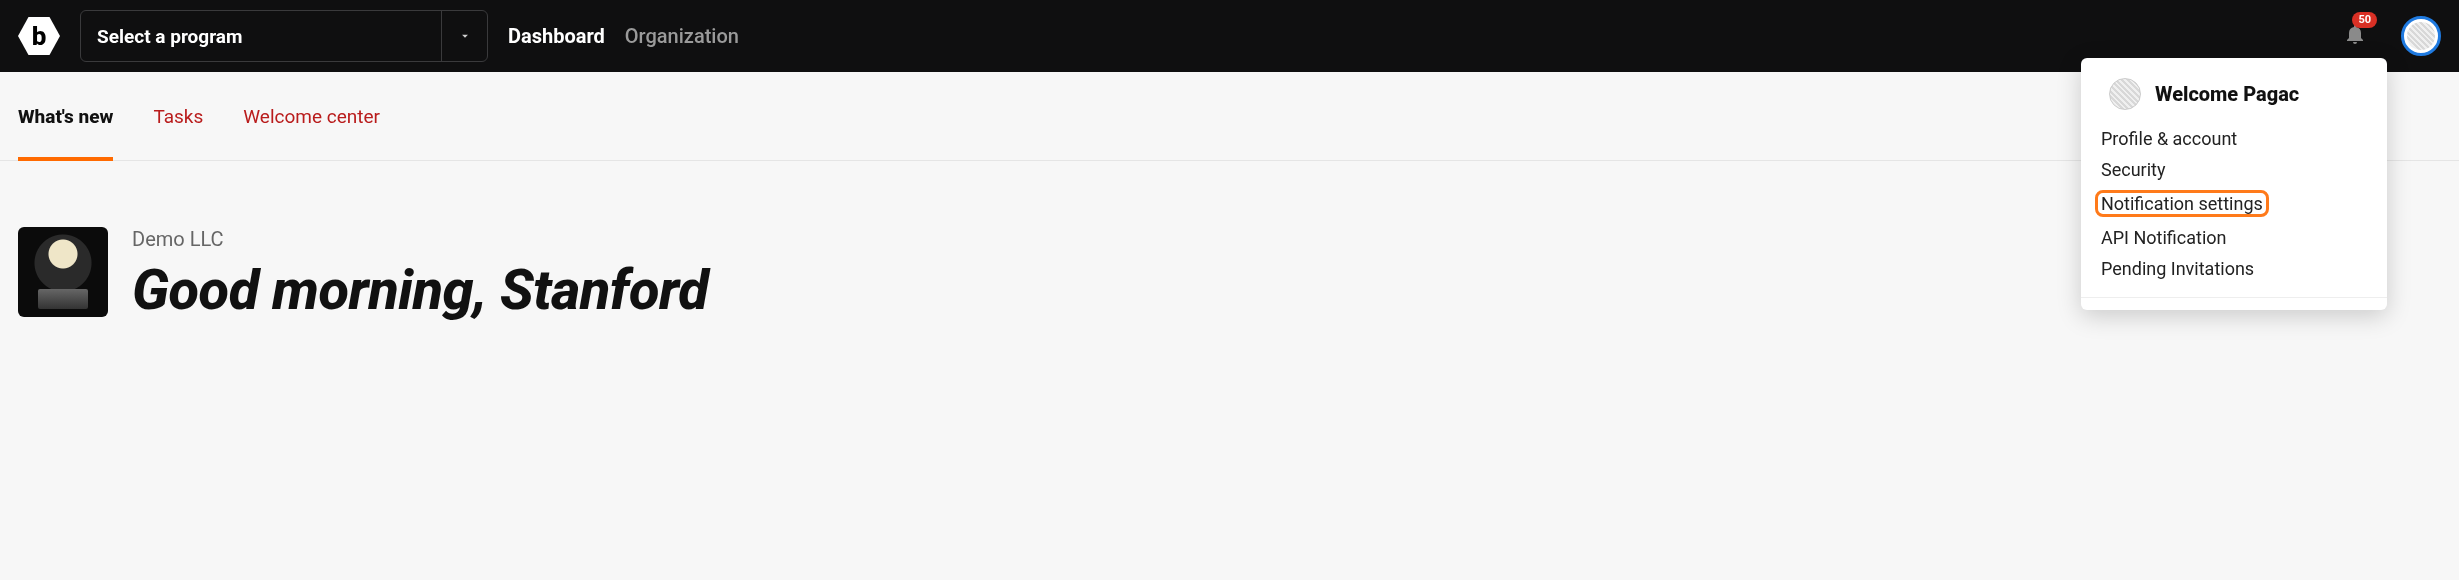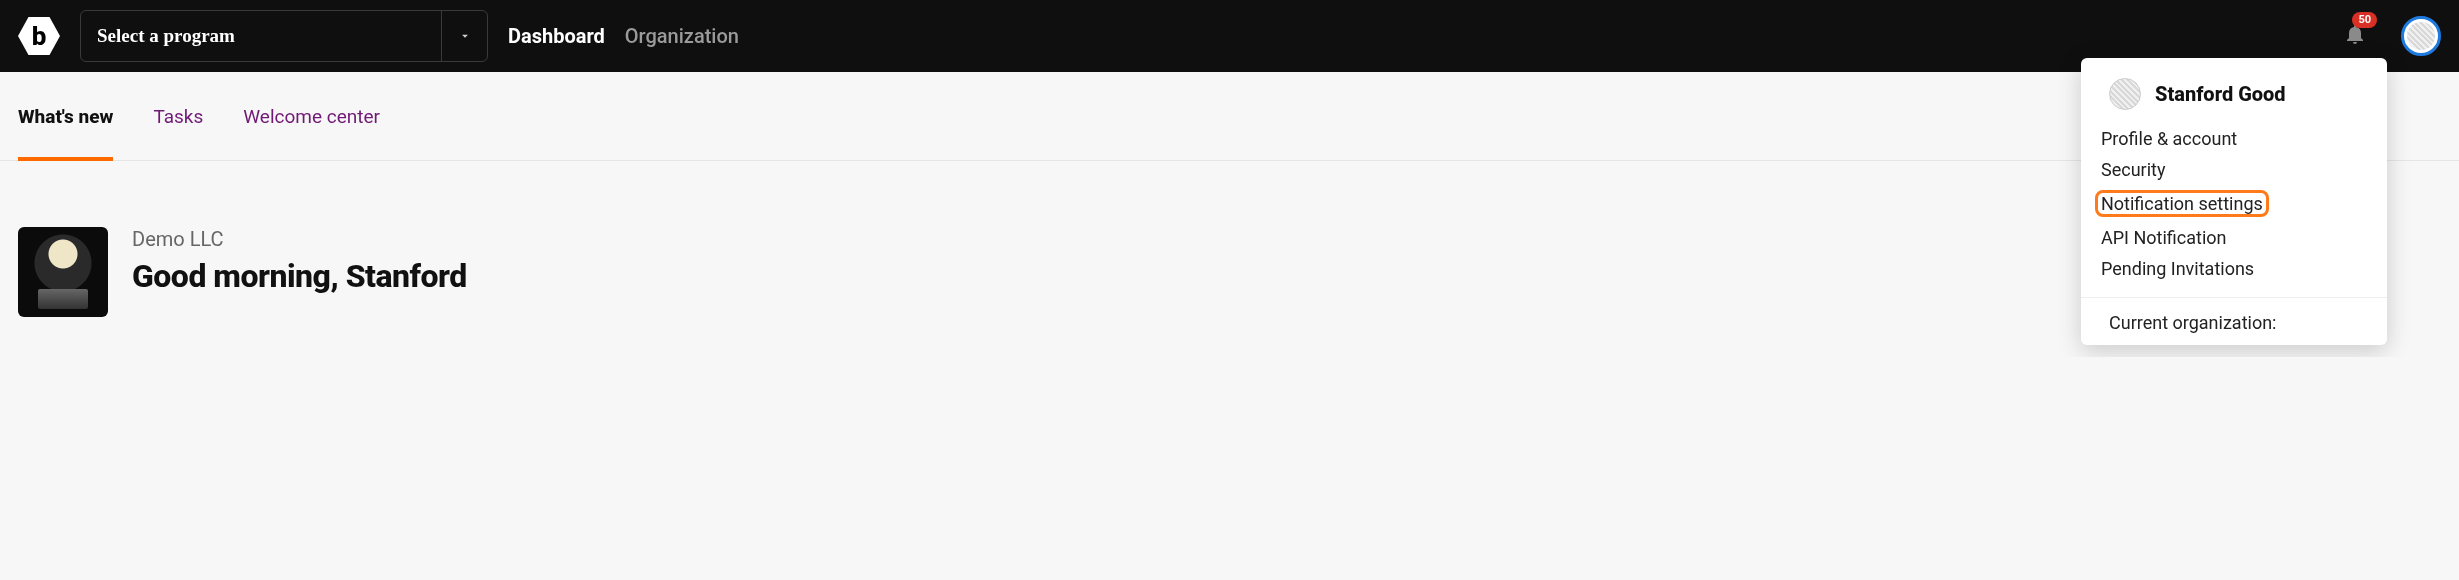--- a/index.html
+++ b/index.html
@@ -3,49 +3,49 @@
   <meta charset="utf-8">
   <style>
     * { margin: 0; padding: 0; box-sizing: border-box; }
     body { font-family: -apple-system, BlinkMacSystemFont, "Segoe UI", Roboto, Helvetica, Arial, sans-serif; background: #f7f7f7; color: #111; }
 
     
     .topbar { background: #0f0f10; height: 72px; display: flex; align-items: center; padding: 0 18px; gap: 20px; position: relative; }
     .logo-hex { width: 42px; height: 42px; background: #fff; display: flex; align-items: center; justify-content: center; clip-path: polygon(25% 5%, 75% 5%, 100% 50%, 75% 95%, 25% 95%, 0% 50%); }
     .logo-hex span { font-weight: 800; font-size: 26px; color: #000; }
 
-    .program-select { display: flex; align-items: center; border: 1px solid #3a3a3c; border-radius: 6px; height: 52px; min-width: 408px; color: #fff; padding: 0 0 0 16px; cursor: pointer; font-family: Liberation Serif, serif; }
+    .program-select { display: flex; align-items: center; border: 1px solid #3a3a3c; border-radius: 6px; height: 52px; min-width: 408px; color: #fff; padding: 0 0 0 16px; cursor: pointer; }
     .program-select .label { flex: 1; font-size: 19px; font-weight: 700; }
     .program-select .chev { width: 46px; height: 100%; display: flex; align-items: center; justify-content: center; border-left: 1px solid #3a3a3c; }
     .program-select .chev svg { width: 14px; height: 14px; fill: #d0d0d0; }
 
     .topnav-item { color: #fff; font-size: 20px; font-weight: 700; cursor: pointer; }
     .topnav-item.muted { color: #9a9a9a; font-weight: 500; }
 
     .topbar-spacer { flex: 1; }
 
     .bell-wrap { position: relative; margin-right: 14px; cursor: pointer; }
     .bell-icon svg { width: 24px; height: 24px; fill: #8a8a8a; }
     .badge { position: absolute; top: -10px; right: -10px; background: #d93025; color: #fff; font-size: 11px; font-weight: 700; border-radius: 10px; padding: 1px 6px; line-height: 14px; text-align: center; }
 
     .avatar-ring { width: 40px; height: 40px; border-radius: 50%; border: 3px solid #1f7ae0; background: #fff; display: flex; align-items: center; justify-content: center; cursor: pointer; overflow: hidden; }
     .avatar-ring .av-inner { width: 28px; height: 28px; border-radius: 50%; background: repeating-linear-gradient(45deg,#d8d8d8 0 2px,#f0f0f0 2px 4px); }
 
     
     .subtabs { background: #f7f7f7; border-bottom: 1px solid #e5e5e5; padding: 0 18px; display: flex; gap: 40px; height: 89px; align-items: center; }
-    .subtab { font-size: 19px; color: #701a75; cursor: pointer; position: relative; height: 100%; display: flex; align-items: center; }
+    .subtab { font-size: 19px; color: #b91c1c; cursor: pointer; position: relative; height: 100%; display: flex; align-items: center; }
     .subtab.active { font-weight: 800; color: #111; }
     .subtab.active::after { content: ""; position: absolute; left: 0; right: 0; bottom: -1px; height: 4px; background: #ff6a00; }
 
     
     .main { padding: 66px 18px 40px 18px; display: flex; gap: 24px; align-items: flex-start; }
     .org-avatar { width: 90px; height: 90px; border-radius: 6px; background: radial-gradient(circle at 50% 30%, #efe6c8 0 14px, transparent 15px), radial-gradient(circle at 50% 40%, #2a2a2a 0 28px, transparent 29px), linear-gradient(#0b0b0b,#0b0b0b); background-color:#0b0b0b; position: relative; overflow:hidden; }
     .org-avatar::after{content:"";position:absolute;left:20px;right:20px;bottom:8px;height:20px;background:linear-gradient(#666,#333);border-radius:2px;}
     .org-name { font-size: 20px; color: #666; margin-bottom: 6px; }
-    .greeting { font-size: 32px; font-weight: 800; letter-spacing: -0.5px; }
+    .greeting { font-size: 56px; font-weight: 800; letter-spacing: -0.5px; font-style: italic; }
 
     
     .user-menu { position: absolute; top: 58px; right: 72px; width: 306px; background: #fff; border-radius: 6px; box-shadow: 0 6px 24px rgba(0,0,0,0.18); padding: 20px 0 12px 0; z-index: 10; }
     .user-menu-header { display: flex; align-items: center; gap: 14px; padding: 0 28px 14px 28px; }
     .user-menu-header .mini-av { width: 32px; height: 32px; border-radius: 50%; background: repeating-linear-gradient(45deg,#d8d8d8 0 2px,#f0f0f0 2px 4px); border:1px solid #ccc; }
     .user-menu-header .uname { font-size: 20px; font-weight: 800; }
     .user-menu-list { padding: 4px 28px 18px 20px; display: flex; flex-direction: column; gap: 10px; }
     .user-menu-item { font-size: 18px; color: #222; cursor: pointer; width: fit-content; }
     .user-menu-item.highlight { border: 3px solid #ff7a1a; border-radius: 8px; padding: 0 3px; margin-left:-6px; }
     .user-menu-divider { height: 1px; background: #eee; margin: 0; }
@@ -82,31 +82,30 @@
     <span class="badge">50</span>
   </div>
 
   <div class="avatar-ring">
     <div class="av-inner"></div>
   </div>
 
   <div class="user-menu">
     <div class="user-menu-header">
       <div class="mini-av"></div>
-      <div class="uname">Stanford Good</div>
+      <div class="uname">Welcome Pagac</div>
     </div>
     <div class="user-menu-list">
       <div class="user-menu-item">Profile &amp; account</div>
       <div class="user-menu-item">Security</div>
       <div class="user-menu-item highlight">Notification settings</div>
       <div class="user-menu-item">API Notification</div>
       <div class="user-menu-item">Pending Invitations</div>
     </div>
     <div class="user-menu-divider"></div>
-    <div class="user-menu-section-label">Current organization:</div>
   </div>
 </div>
 
 <div class="subtabs">
   <div class="subtab active">What's new</div>
   <div class="subtab">Tasks</div>
   <div class="subtab">Welcome center</div>
 </div>
 
 <div class="main">

